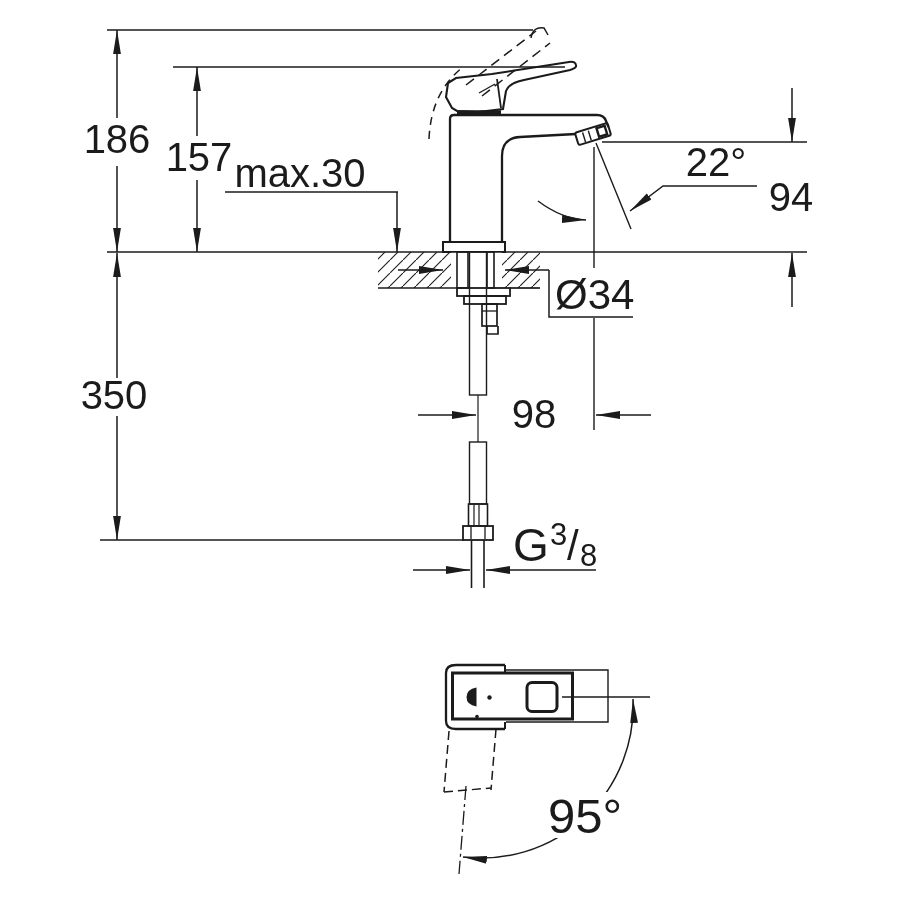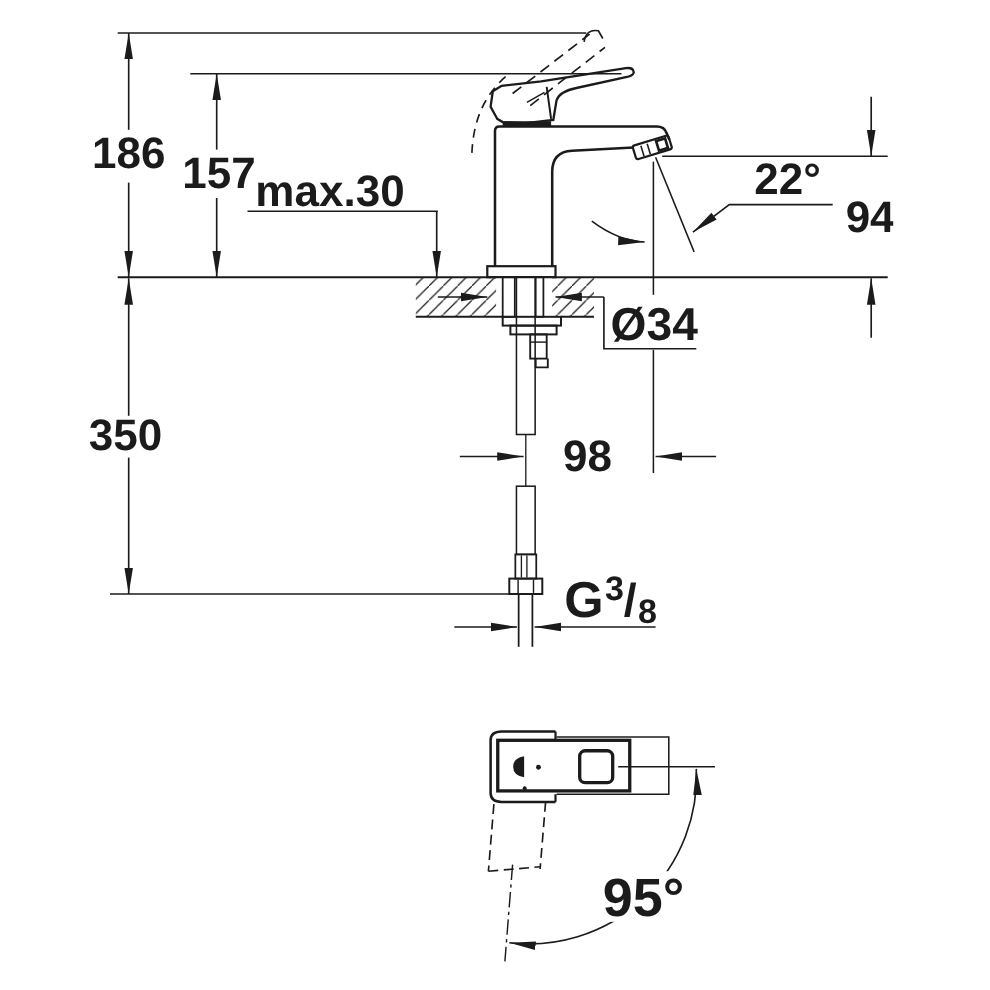--- a/index.html
+++ b/index.html
@@ -1,17 +1,17 @@
 <!DOCTYPE html>
 <html><head>
 <meta charset="utf-8">
 <style>
   html,body{margin:0;padding:0;background:#fff;}
   .stage{position:relative;width:812px;height:900px;background:#ffffff;overflow:hidden;
-         font-family:"Liberation Sans", sans-serif;font-weight:bold;}
+         font-family:"Liberation Sans", sans-serif;}
   svg{display:block;}
   .dim-text{font-family:"Liberation Sans", sans-serif;fill:#1b1b1b;}
   .ln{stroke:#1b1b1b;fill:none;}
 </style>
 </head>
 <body>
 
 <div class="stage">
 <svg width="900" height="900" viewBox="0 0 900 900">
   <defs>

